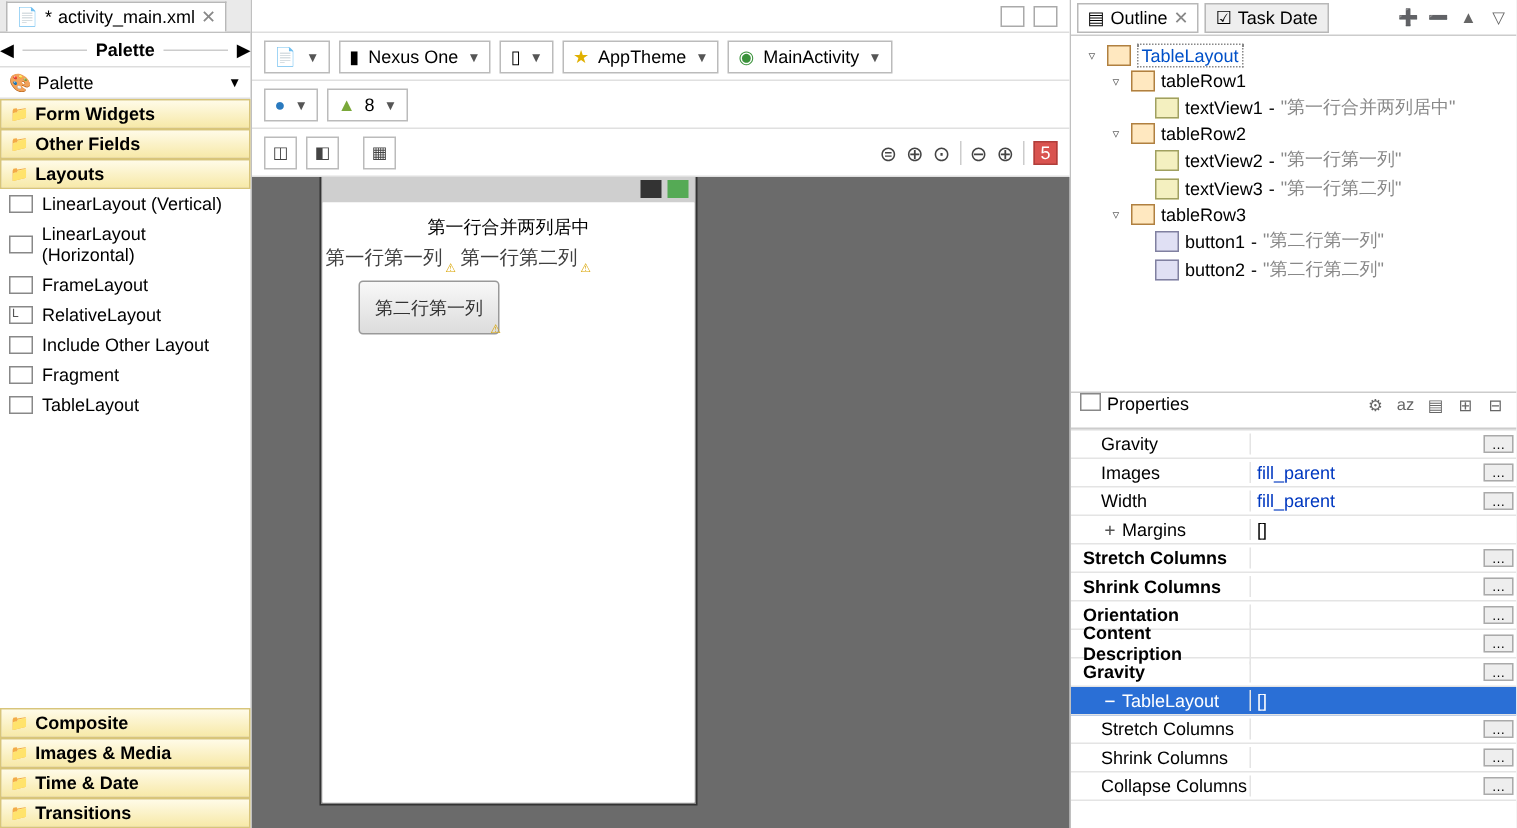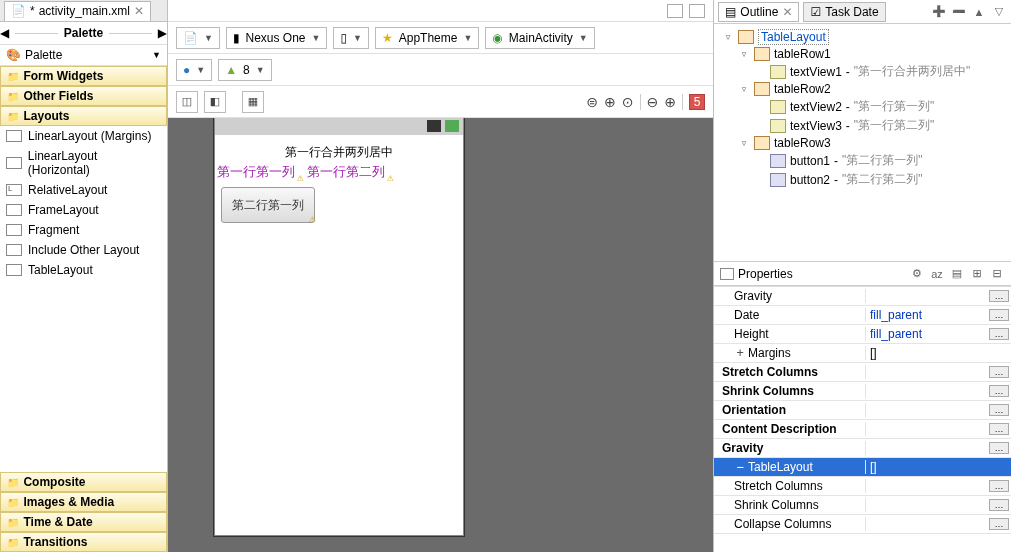--- a/index.html
+++ b/index.html
@@ -33,48 +33,48 @@
 .zoom { font-size:14px; color:#444; cursor:pointer; }
 .red5 { background:#d9534f; color:#fff; width:16px; height:16px; display:flex; align-items:center; justify-content:center; font-size:10px; border:1px solid #b03e3b;}
 .canvas { flex:1; background:#6b6b6b; display:flex; justify-content:flex-start; padding:0 0 0 46px; overflow:hidden;}
 .device { width:250px; background:#fff; border:1px solid #888; display:flex; flex-direction:column; box-shadow:0 0 0 1px #333; margin-top:-2px; height:420px;}
 .statusbar { height:18px; background:#cfcfcf; display:flex; justify-content:flex-end; align-items:center; padding:0 4px; gap:4px;}
 .statusbar .sic { width:14px; height:12px; background:#444; }
 .apptitle { background:#cfcfcf; padding:4px 6px; font-size:13px; color:#555; border-bottom:1px solid #aaa;}
 .device-body { background:#fff; flex:1; padding:0;}
 .big { font-size:21px; color:#000; text-align:center; padding:2px 0;}
 .row2 { display:flex; gap:2px; padding:0 2px;}
-.row2 span { font-size:13px; color:#a21caf; position:relative;}
+.row2 span { font-size:13px; color:#404040; position:relative;}
 .warn::after { content:"⚠"; font-size:8px; color:#d9a400; position:absolute; right:-9px; bottom:-2px;}
-.row3 { display:flex; gap:8px; padding:6px 6px;}
+.row3 { display:flex; gap:8px; padding:6px 24px;}
 .androidbtn { background:linear-gradient(#f8f8f8,#dcdcdc); border:1px solid #999; border-radius:3px; padding:8px 10px; font-size:14px; color:#333; position:relative;}
 .androidbtn::after { content:"⚠"; font-size:8px; color:#d9a400; position:absolute; right:-2px; bottom:-2px;}
 
 
 .right { width:298px; background:#fff; border-left:1px solid #c0c0c0; display:flex; flex-direction:column;}
 .right-tabs { height:24px; display:flex; align-items:center; border-bottom:1px solid #ccc; gap:4px; padding:0 4px;}
 .rtab { border:1px solid #b8b8b8; background:#fff; padding:2px 6px; display:flex; align-items:center; gap:4px; height:20px;}
 .right-tabs .spacer { flex:1; }
 .tinybtn { width:16px; height:16px; display:flex;align-items:center;justify-content:center; color:#666; font-size:11px;}
 .outline { padding:4px 0 4px 8px; border-bottom:1px solid #ccc; height:238px; overflow:auto;}
 .tree-row { display:flex; align-items:center; gap:4px; padding:1px 0; white-space:nowrap;}
 .tree-row .tw { width:12px; text-align:center; color:#666; font-size:9px;}
 .tree-row .nic { width:16px; height:14px; border:1px solid #b08040; background:#ffe8c0;}
 .tree-row .nic.txt { border-color:#a0a060; background:#f4f0c0;}
 .tree-row .nic.btn { border-color:#8080a0; background:#e0e0f4;}
 .tree-row a { color:#0050c8; text-decoration:none;}
 .tree-row .desc { color:#888;}
 .ind1 { padding-left:16px;} .ind2{padding-left:32px;}
 
-.props-hdr { height:24px; display:flex; align-items:center; border-bottom:1px solid #ccc; padding:0 6px; gap:4px;}
+.props-hdr { height:24px; display:flex; align-items:flex-start; border-bottom:1px solid #ccc; padding:0 6px; gap:4px;}
 .props-hdr .ic { width:14px; height:12px; border:1px solid #888;}
 .props-hdr .spacer { flex:1;}
 .props { flex:1; overflow:auto; border-top:1px solid #ddd;}
 .prow { display:flex; border-bottom:1px solid #e4e4e4; height:19px; align-items:center;}
-.prow .pk { width:152px; padding-left:20px; border-right:1px solid #e4e4e4; overflow:hidden; text-overflow:ellipsis;}
+.prow .pk { width:120px; padding-left:20px; border-right:1px solid #e4e4e4; overflow:hidden; text-overflow:ellipsis;}
 .prow .pk.bold { font-weight:bold; padding-left:8px;}
 .prow .pv { flex:1; padding:0 4px; color:#0038c0; overflow:hidden;}
 .prow .ell { width:20px; border:1px solid #aaa; background:#eee; text-align:center; font-size:9px; margin-right:2px;}
 .prow.sel { background:#2a6fd6; color:#fff;}
 .prow.sel .pk, .prow.sel .pv { color:#fff;}
 .plusminus { width:12px; display:inline-block; text-align:center; font-family:monospace; color:#555; margin-right:2px;}
 </style>
 </head>
 <body>
 
@@ -107,41 +107,41 @@
   <div class="pal-group">
       <span class="arrow">📁</span>
       <span>Other Fields</span>
     </div>
   <div class="pal-group">
       <span class="arrow">📁</span>
       <span>Layouts</span>
     </div>
   <div class="pal-item">
       <span class="ic"></span>
-      <span>LinearLayout (Margins)</span>
+      <span>LinearLayout (Vertical)</span>
     </div>
   <div class="pal-item">
       <span class="ic"></span>
       <span>LinearLayout (Horizontal)</span>
+    </div>
+  <div class="pal-item">
+      <span class="ic"></span>
+      <span>FrameLayout</span>
     </div>
   <div class="pal-item">
       <span class="ic rel"></span>
       <span>RelativeLayout</span>
     </div>
   <div class="pal-item">
       <span class="ic"></span>
-      <span>FrameLayout</span>
+      <span>Include Other Layout</span>
     </div>
   <div class="pal-item">
       <span class="ic"></span>
       <span>Fragment</span>
-    </div>
-  <div class="pal-item">
-      <span class="ic"></span>
-      <span>Include Other Layout</span>
     </div>
   <div class="pal-item">
       <span class="ic"></span>
       <span>TableLayout</span>
     </div>
   <div class="left-spacer"></div>
   <div class="pal-group">
       <span class="arrow">📁</span>
       <span>Composite</span>
     </div>
@@ -295,26 +295,26 @@
     <span class="tinybtn">⊞</span>
     <span class="tinybtn">⊟</span>
   </div>
   <div class="props">
     <div class="prow">
         <div class="pk">Gravity</div>
         <div class="pv"></div>
         <div class="ell">…</div>
       </div>
     <div class="prow">
-        <div class="pk">Date</div>
+        <div class="pk">Images</div>
         <div class="pv">fill_parent</div>
         <div class="ell">…</div>
       </div>
     <div class="prow">
-        <div class="pk">Height</div>
+        <div class="pk">Width</div>
         <div class="pv">fill_parent</div>
         <div class="ell">…</div>
       </div>
     <div class="prow">
         <div class="pk"><span class="plusminus">+</span><span>Margins</span></div>
         <div class="pv" style="color:#000">[]</div>
       </div>
     <div class="prow">
         <div class="pk bold">Stretch Columns</div>
         <div class="pv"></div>

